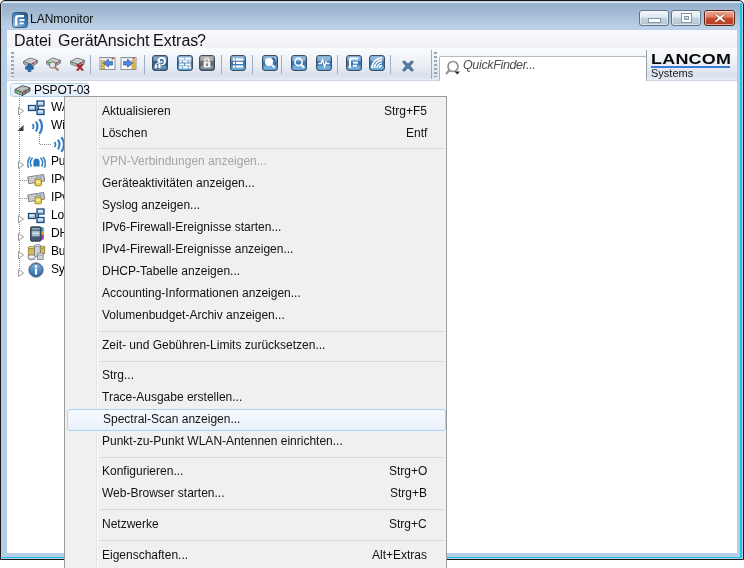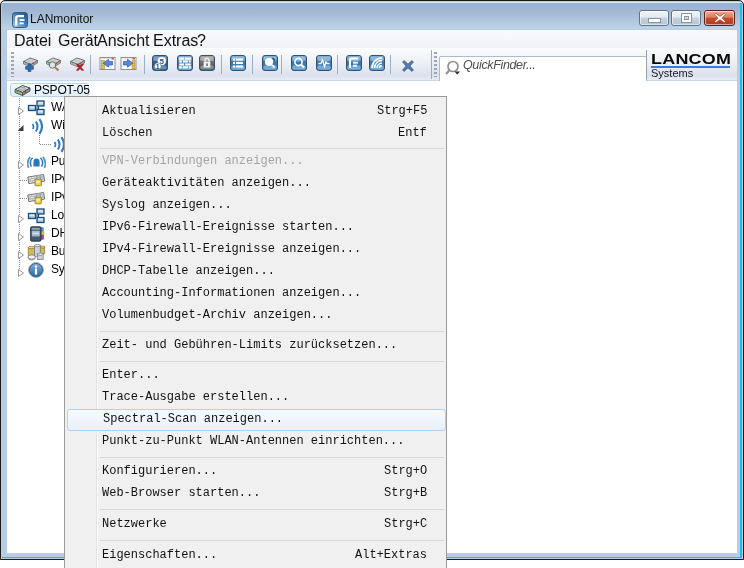--- a/index.html
+++ b/index.html
@@ -65,21 +65,21 @@
 .expander { position:absolute; }
 .treeline { position:absolute; background-image:repeating-linear-gradient(to bottom, #8c8c8c 0 1px, transparent 1px 2px); width:1px; }
 .treelineh { position:absolute; background-image:repeating-linear-gradient(to right, #8c8c8c 0 1px, transparent 1px 2px); height:1px; }
 
 
 #cmenu { position:absolute; left:64px; top:96px; width:383px; height:480px;
   background:#f0f0f0; border:1px solid #9b9b9b; border-bottom:none;
   }
 #cmenu .gutter { position:absolute; left:31px; top:0; bottom:0; width:1px; background:#e2e3e4; }
 #cmenu .gutter2 { position:absolute; left:32px; top:0; bottom:0; width:1px; background:#fbfbfb; }
-.mi { position:absolute; left:2px; width:379px; height:22px; font-size:12px; color:#121212;font-family:Liberation Mono, monospace; }
+.mi { position:absolute; left:2px; width:379px; height:22px; font-size:12px; color:#121212; }
 .mi .t { position:absolute; left:35px; top:3px; }
 .mi .s { position:absolute; right:19px; top:3px; }
 .mi.dis { color:#a5a5a5; }
 .msep { position:absolute; left:35px; width:344px; height:1px; background:#d6d7d8; }
 .mi.hov { border:1px solid #aed2f2; border-radius:3px;
   background:linear-gradient(#f7fbfe, #e8f1fb); }
 .mi.hov .t { top:2px; }
 </style>
 </head>
 <body>
@@ -361,21 +361,21 @@
             <div id="selbox"></div>
             <div style="position:absolute;left:7px;top:2px"><svg width="17" height="13" viewBox="0 0 17 13">
                 <path d="M1 5.5 L8.5 1.5 L16 4 L8.5 8.5 Z" fill="#d5d9d9" stroke="#3c3c3c" stroke-width="0.9"></path>
                 <path d="M1 5.5 L8.5 8.5 L8.5 11.5 L1 8.5 Z" fill="#b2b6b6" stroke="#3c3c3c" stroke-width="0.8"></path>
                 <path d="M8.5 8.5 L16 4 L16 7 L8.5 11.5 Z" fill="#8f9494" stroke="#3c3c3c" stroke-width="0.8"></path>
                 <ellipse cx="8" cy="4.8" rx="3.6" ry="1.6" fill="#c2c7c8" stroke="#7a7f80" stroke-width="0.5"></ellipse>
                 <circle cx="3.2" cy="7.4" r="1" fill="#35c435"></circle>
                 <circle cx="5.6" cy="8.4" r="0.9" fill="#35c435"></circle>
                 <circle cx="11.3" cy="8" r="1" fill="#d42222"></circle>
               </svg></div>
-            <span class="lbl" style="left:27.5px">PSPOT-05</span>
+            <span class="lbl" style="left:27.5px">PSPOT-03</span>
           </div>
           <div class="treeline" style="left:12px;top:17px;height:173px"></div>
           <div class="treeline" style="left:32px;top:52px;height:12px"></div>
           <div class="treelineh" style="left:33px;top:63px;width:12px"></div>
           <div class="trow" style="left:0;top:18px;width:300px">
             <div class="expander" style="left:10px;top:5px"><svg width="8" height="8" viewBox="0 0 8 8">
                 <path d="M1.5 0.5 L6.5 4 L1.5 7.5 Z" fill="#fff" stroke="#9a9a9a" stroke-width="1"></path>
               </svg></div>
             <div style="position:absolute;left:20.5px;top:1px"><svg width="18" height="16" viewBox="0 0 18 16">
                 <path d="M8 8 h3 M11 4.5 h2 v0 M11 11.5 h2" stroke="#1d4977" stroke-width="1.2" fill="none"></path>
@@ -590,21 +590,21 @@
         </div>
         <div class="mi" style="top:208px">
           <span class="t">Volumenbudget-Archiv anzeigen...</span>
         </div>
         <div class="msep" style="top:234px"></div>
         <div class="mi" style="top:238px">
           <span class="t">Zeit- und Gebühren-Limits zurücksetzen...</span>
         </div>
         <div class="msep" style="top:264px"></div>
         <div class="mi" style="top:268px">
-          <span class="t">Enter...</span>
+          <span class="t">Strg...</span>
         </div>
         <div class="mi" style="top:290px">
           <span class="t">Trace-Ausgabe erstellen...</span>
         </div>
         <div class="mi hov" style="top:312px">
           <span class="t">Spectral-Scan anzeigen...</span>
         </div>
         <div class="mi" style="top:334px">
           <span class="t">Punkt-zu-Punkt WLAN-Antennen einrichten...</span>
         </div>

